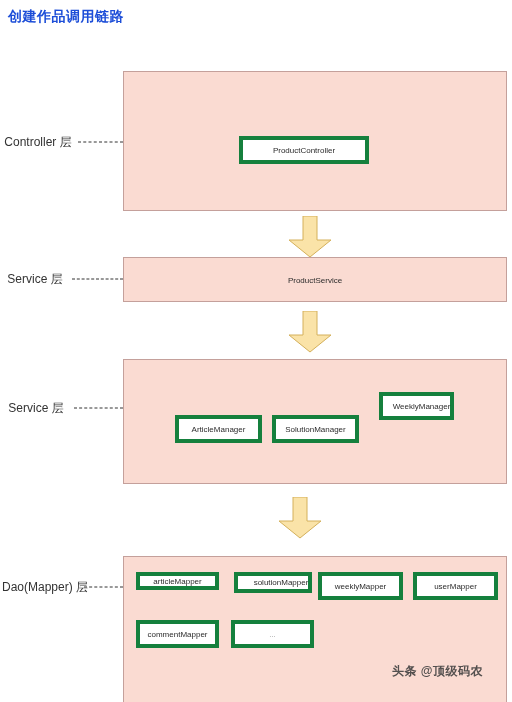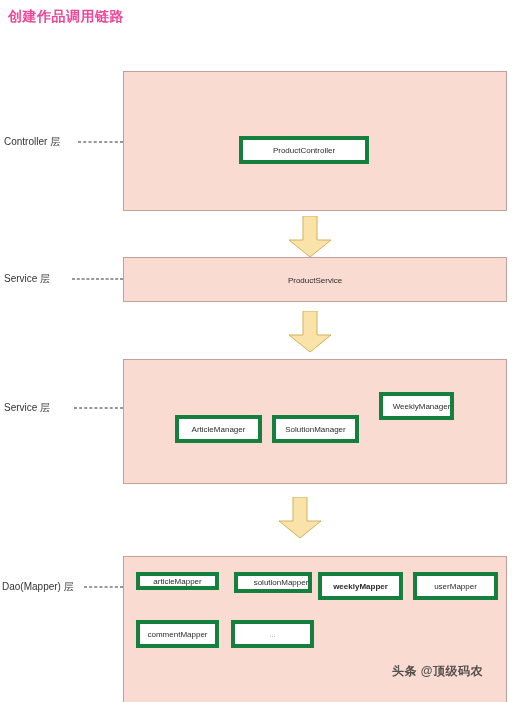--- a/index.html
+++ b/index.html
@@ -16,42 +16,42 @@
     color: #333333;
   }
 
   
   .page-title {
     position: absolute;
     left: 8px;
     top: 8px;
     font-size: 14px;
     font-weight: bold;
-    color: #ec4899;
+    color: #1d4ed8;
     letter-spacing: 0.5px;
     white-space: nowrap;
   }
 
   
   .canvas {
     position: absolute;
     left: 0;
     top: 0;
     width: 512px;
     height: 702px;
   }
 
   
   .layer-label {
     position: absolute;
-    font-size: 10px;
+    font-size: 12px;
     color: #333333;
     white-space: nowrap;
     transform: translateY(-50%);
-    text-align: left;
+    text-align: center;
   }
 
   
   .dash-line {
     position: absolute;
     height: 0;
     border-top: 1px dashed #333333;
     transform: translateY(-50%);
   }
 
@@ -153,21 +153,21 @@
     </svg>
   </div>
 
   <div class="layer-label" style="left:2px; top:587px; width:78px;">Dao(Mapper) 层</div>
   <div class="dash-line" style="left:84px; top:587px; width:39px;"></div>
 
   <div class="panel" style="left:123px; top:556px; width:384px; height:150px;"></div>
 
   <div class="node" style="left:136px; top:572px; width:83px; height:18px;">articleMapper</div>
   <div class="node" style="left:234px; top:572px; width:78px; height:21px;padding-left:16px;">solutionMapper</div>
-  <div class="node" style="left:318px; top:572px; width:85px; height:28px;font-weight:bold;">weeklyMapper</div>
+  <div class="node" style="left:318px; top:572px; width:85px; height:28px;">weeklyMapper</div>
   <div class="node" style="left:413px; top:572px; width:85px; height:28px;">userMapper</div>
 
   <div class="node" style="left:136px; top:620px; width:83px; height:28px;">commentMapper</div>
   <div class="node" style="left:231px; top:620px; width:83px; height:28px; color:#9a9a9a;">...</div>
 
   <div class="watermark" style="left:392px; top:663px;">头条 @顶级码农</div>
 
 </div>
 
 </body></html>

